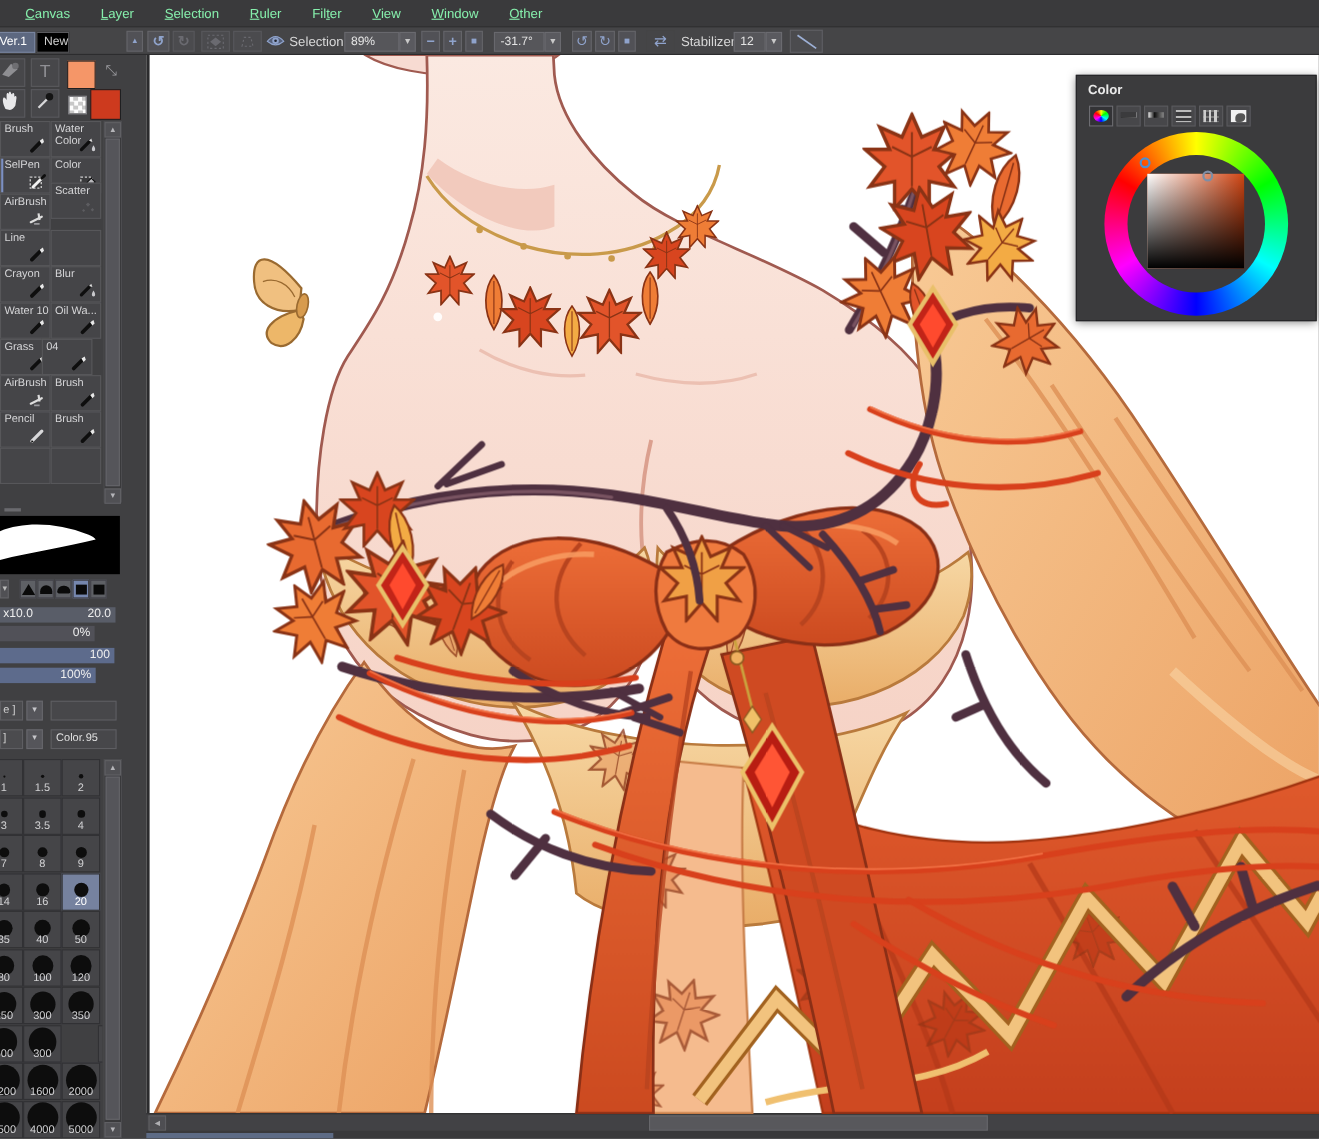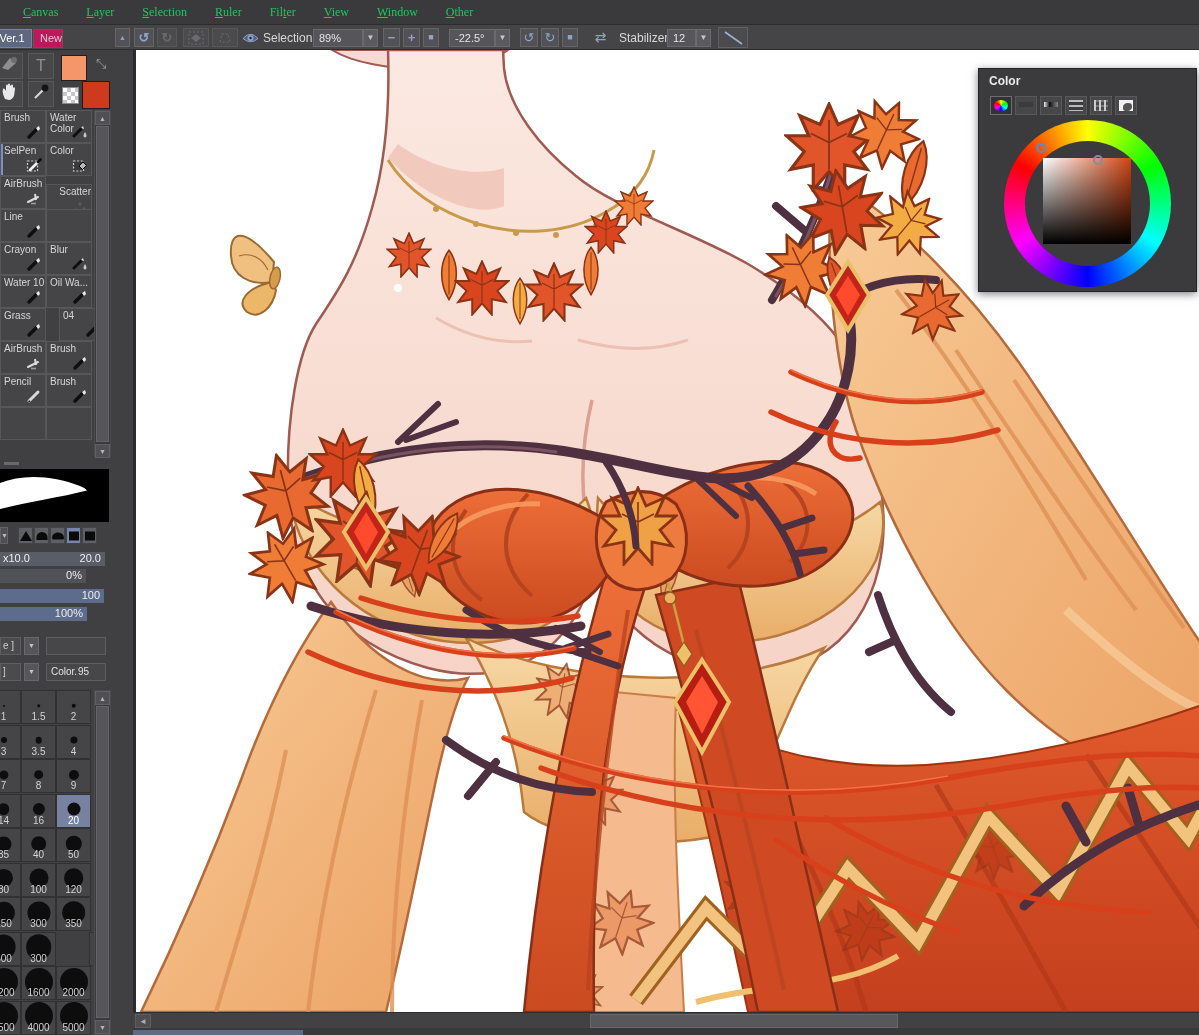--- a/index.html
+++ b/index.html
@@ -3,30 +3,30 @@
 <meta charset="utf-8">
 <style>
   * { margin:0; padding:0; box-sizing:border-box; }
   html,body { width:1199px; height:1035px; overflow:hidden; background:#3c3c3e;
     font-family:"Liberation Sans", sans-serif; }
   #app { position:absolute; inset:0; width:1199px; height:1035px; background:#404042; overflow:hidden; }
 
   
   .menubar { position:absolute; left:0; top:0; width:1199px; height:25px; background:#3a3a3c;
     border-bottom:1px solid #2c2c2e; display:flex; align-items:center; padding-left:9px; }
-  .menu-item { color:#22c55e; font-size:12px; padding:0 14px; height:25px; line-height:25px; cursor:default;font-family:Liberation Serif, serif; }
+  .menu-item { color:#86efac; font-size:12px; padding:0 14px; height:25px; line-height:25px; cursor:default; }
   .menu-item u { text-decoration:underline; }
 
   
   .toolbar { position:absolute; left:0; top:25px; width:1199px; height:25px; background:#454547;
     border-bottom:1px solid #2c2c2e; }
   .tb { position:absolute; top:3px; height:19px; background:#515156; border:1px solid #646469;
     color:#8fa3cc; font-size:13px; text-align:center; line-height:17px; }
   .tb.disabled { color:#6a6a70; border-color:#58585c; background:#4b4b4e; }
-  .doc-tab { position:absolute; top:4px; height:19px; font-size:11px; color:#cfcfcf; background:#be185d;
+  .doc-tab { position:absolute; top:4px; height:19px; font-size:11px; color:#cfcfcf; background:#000000;
     border:1px solid #5a5a5e; text-align:center; line-height:17px; padding:0 6px; }
   .doc-tab.sel { background:#5d6880; color:#ffffff; border-color:#78849e; }
   .tb-label { position:absolute; top:6px; font-size:12px; color:#d8d8d8; }
   .combo { position:absolute; top:4px; height:18px; background:#56565a; border:1px solid #68686d;
     color:#e4e4e4; font-size:11px; line-height:16px; padding:0 5px; }
   .combo-dd { position:absolute; top:4px; height:18px; width:15px; background:#5a5a5f; border:1px solid #6a6a6f;
     color:#c9c9c9; font-size:8px; text-align:center; line-height:16px; }
   .line-sample { position:absolute; top:2px; height:21px; background:#4b4b4e; border:1px solid #606065; }
   .line-sample svg { display:block; }
 
@@ -157,21 +157,21 @@
         <circle cx="8.5" cy="6" r="3" fill="#8fa3cc"></circle>
         <circle cx="8.5" cy="6" r="1.2" fill="#20242e"></circle>
       </svg>
     </div>
     <div class="tb-label" style="left:263px;">Selection</div>
     <div class="combo" style="left:313px;width:50px;">89%</div>
     <div class="combo-dd" style="left:363px;">▼</div>
     <div class="tb" style="left:383px;width:17px;font-weight:bold;">−</div>
     <div class="tb" style="left:403px;width:17px;font-weight:bold;">+</div>
     <div class="tb" style="left:423px;width:16px;font-size:9px;">■</div>
-    <div class="combo" style="left:449px;width:46px;">-22.5°</div>
+    <div class="combo" style="left:449px;width:46px;">-31.7°</div>
     <div class="combo-dd" style="left:495px;">▼</div>
     <div class="tb" style="left:520px;width:18px;">↺</div>
     <div class="tb" style="left:541px;width:18px;">↻</div>
     <div class="tb" style="left:562px;width:16px;font-size:9px;">■</div>
     <div class="tb" style="left:588px;width:25px;background:#454547;border-color:#454547;font-size:14px;">⇄</div>
     <div class="tb-label" style="left:619px;">Stabilizer</div>
     <div class="combo" style="left:667px;width:29px;">12</div>
     <div class="combo-dd" style="left:696px;">▼</div>
     <div class="line-sample" style="left:718px;width:30px;">
       <svg width="28" height="19" viewBox="0 0 28 19">
@@ -214,21 +214,21 @@
           </svg></div>
         <div class="tool-cell sel" style="left: 0px; top: 33px;"><span>SelPen</span><svg class="ticon" viewBox="0 0 16 16">
             <use href="#i-selpen"></use>
           </svg></div>
         <div class="tool-cell" style="left: 46px; top: 33px;"><span>Color</span><svg class="ticon" viewBox="0 0 16 16">
             <use href="#i-selers"></use>
           </svg></div>
         <div class="tool-cell" style="left: 0px; top: 66px;"><span>AirBrush</span><svg class="ticon" viewBox="0 0 16 16">
             <use href="#i-air"></use>
           </svg></div>
-        <div class="tool-cell" style="left: 46px; top: 74px; text-align: right;"><span>Scatter</span><svg class="ticon" viewBox="0 0 16 16">
+        <div class="tool-cell" style="left: 46px; top: 56px;"><span>Scatter</span><svg class="ticon" viewBox="0 0 16 16">
             <use href="#i-scatter"></use>
           </svg></div>
         <div class="tool-cell" style="left: 0px; top: 99px;"><span>Line</span><svg class="ticon" viewBox="0 0 16 16">
             <use href="#i-brush"></use>
           </svg></div>
         <div class="tool-cell" style="left: 46px; top: 99px;"><span></span></div>
         <div class="tool-cell" style="left: 0px; top: 132px;"><span>Crayon</span><svg class="ticon" viewBox="0 0 16 16">
             <use href="#i-brush"></use>
           </svg></div>
         <div class="tool-cell" style="left: 46px; top: 132px;"><span>Blur</span><svg class="ticon" viewBox="0 0 16 16">
@@ -236,21 +236,21 @@
           </svg></div>
         <div class="tool-cell" style="left: 0px; top: 165px;"><span>Water 10</span><svg class="ticon" viewBox="0 0 16 16">
             <use href="#i-brush"></use>
           </svg></div>
         <div class="tool-cell" style="left: 46px; top: 165px;"><span>Oil Wa...</span><svg class="ticon" viewBox="0 0 16 16">
             <use href="#i-brush"></use>
           </svg></div>
         <div class="tool-cell" style="left: 0px; top: 198px;"><span>Grass</span><svg class="ticon" viewBox="0 0 16 16">
             <use href="#i-brush"></use>
           </svg></div>
-        <div class="tool-cell" style="left: 59px; top: 198px;"><span>04</span><svg class="ticon" viewBox="0 0 16 16">
+        <div class="tool-cell" style="left: 38px; top: 198px;"><span>04</span><svg class="ticon" viewBox="0 0 16 16">
             <use href="#i-brush"></use>
           </svg></div>
         <div class="tool-cell" style="left: 0px; top: 231px;"><span>AirBrush</span><svg class="ticon" viewBox="0 0 16 16">
             <use href="#i-air"></use>
           </svg></div>
         <div class="tool-cell" style="left: 46px; top: 231px;"><span>Brush</span><svg class="ticon" viewBox="0 0 16 16">
             <use href="#i-brush"></use>
           </svg></div>
         <div class="tool-cell" style="left: 0px; top: 264px;"><span>Pencil</span><svg class="ticon" viewBox="0 0 16 16">
             <use href="#i-pencil"></use>

